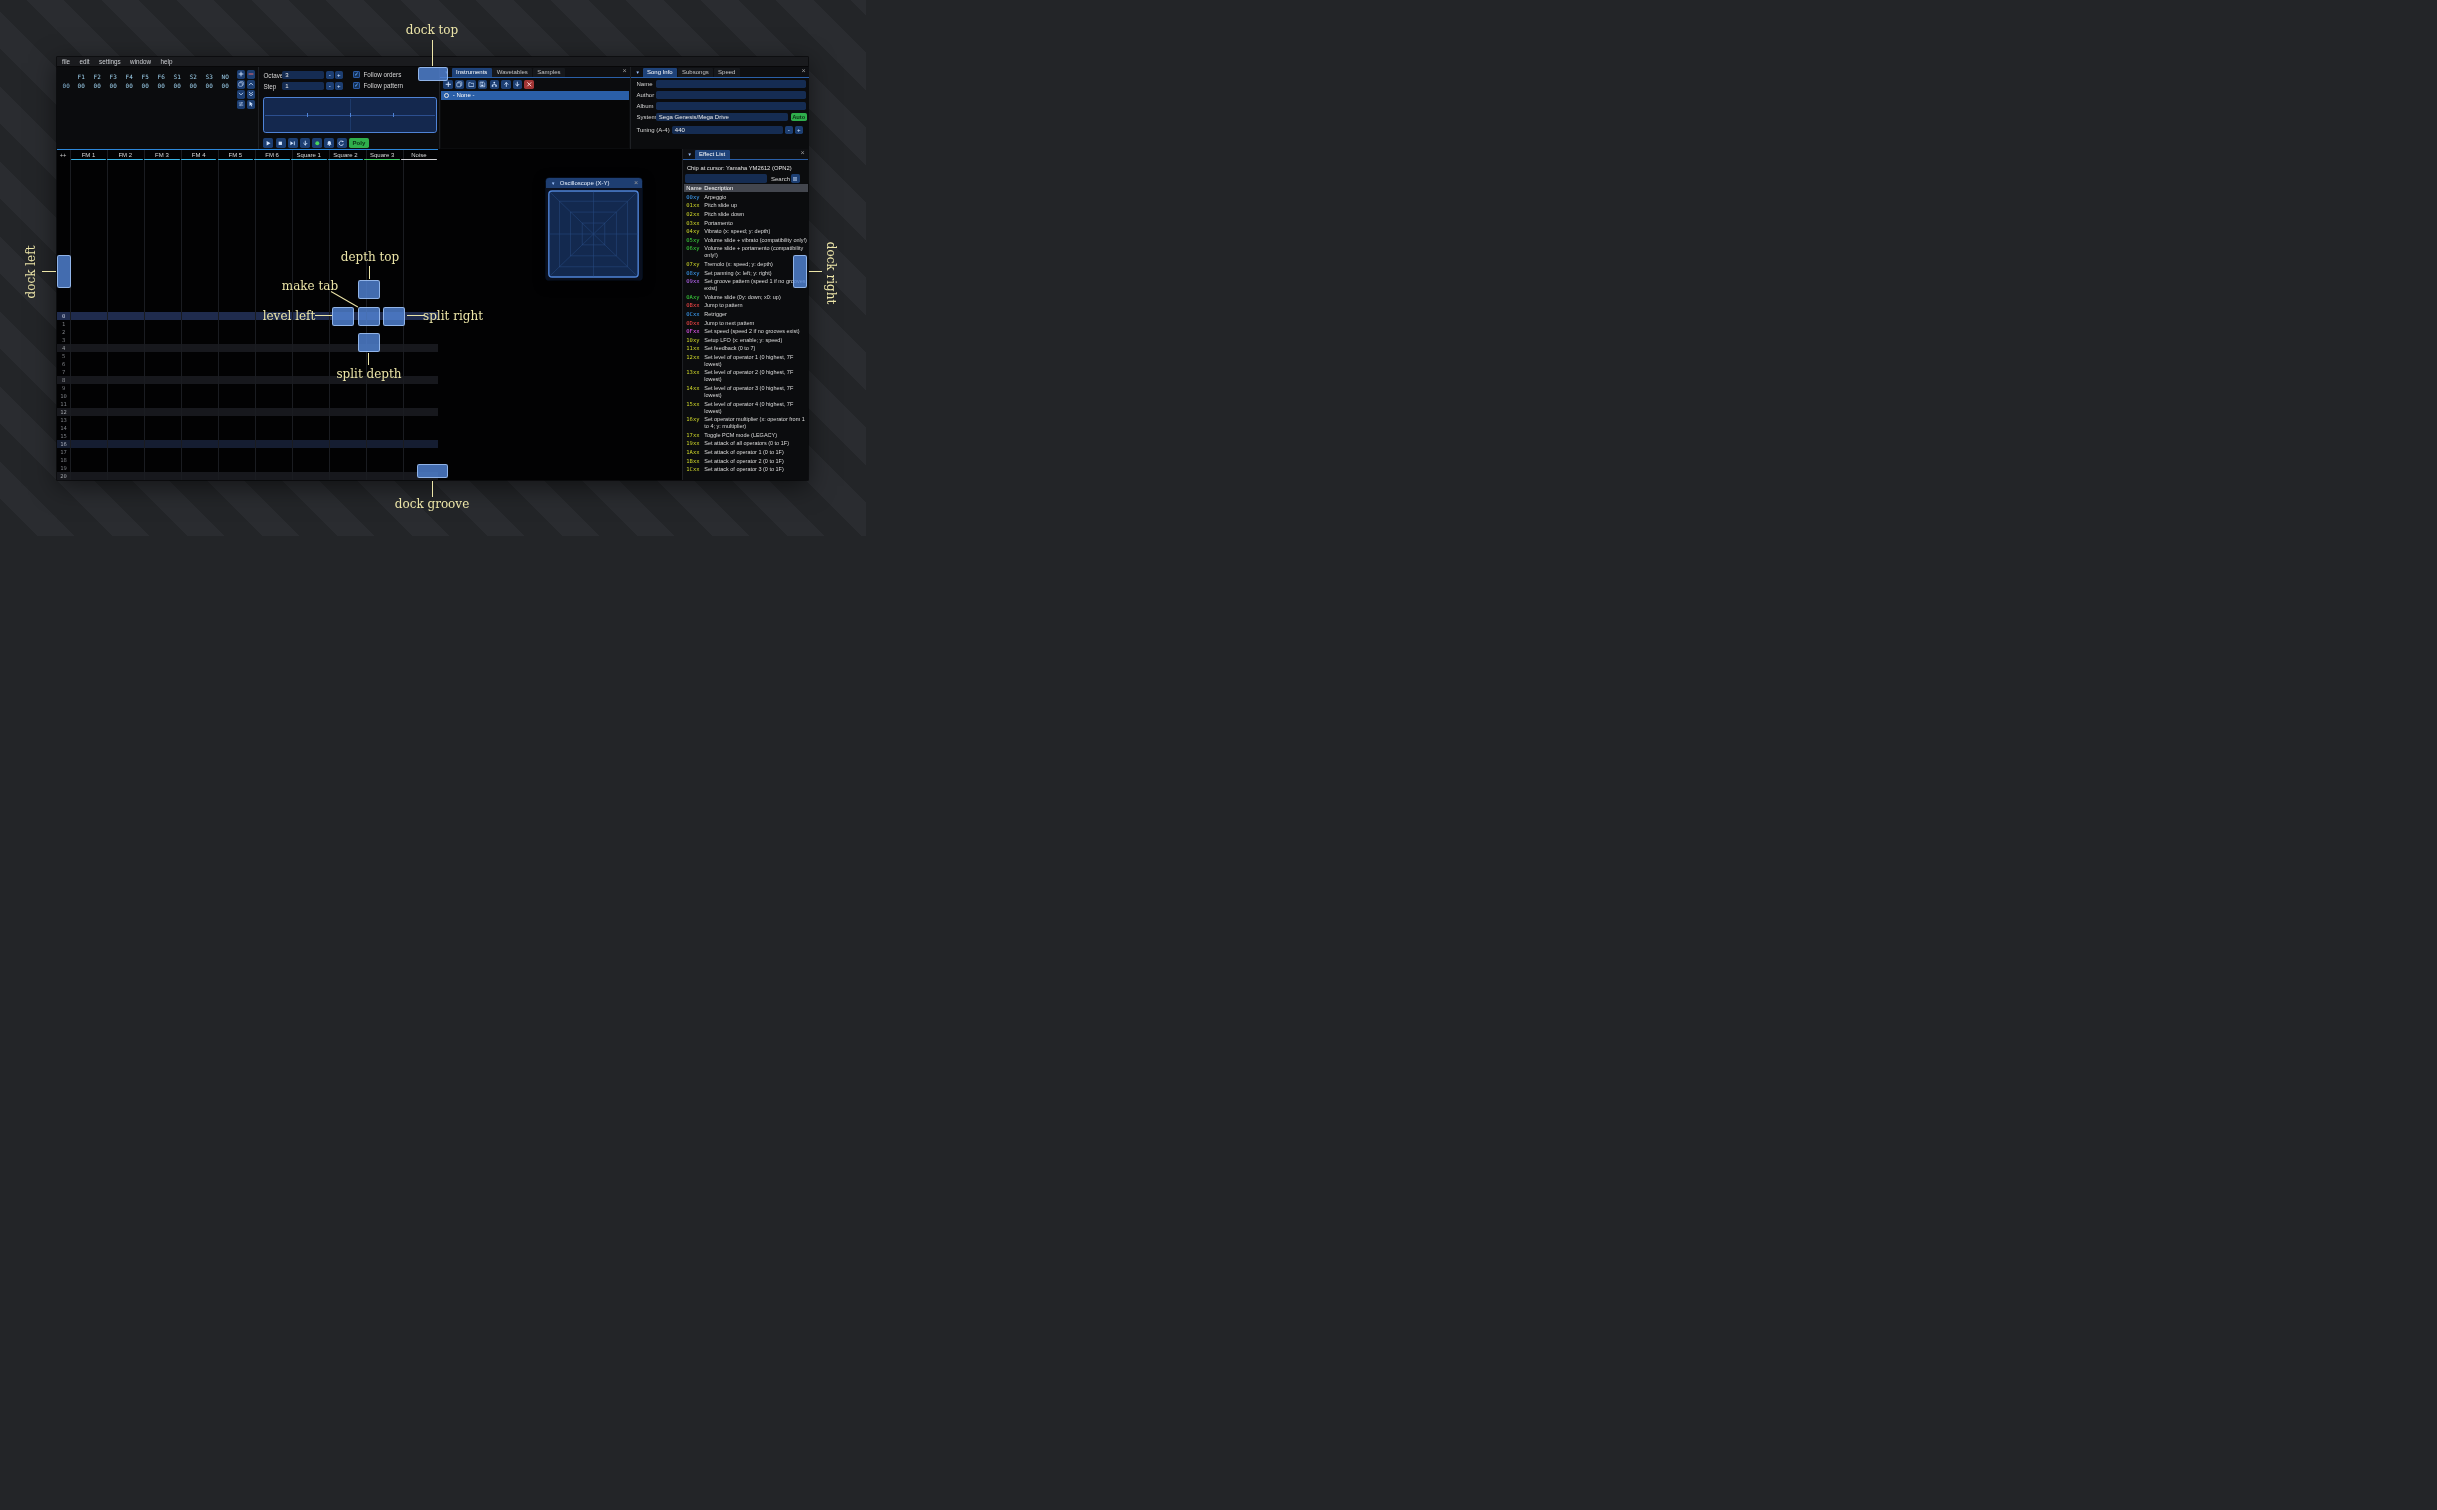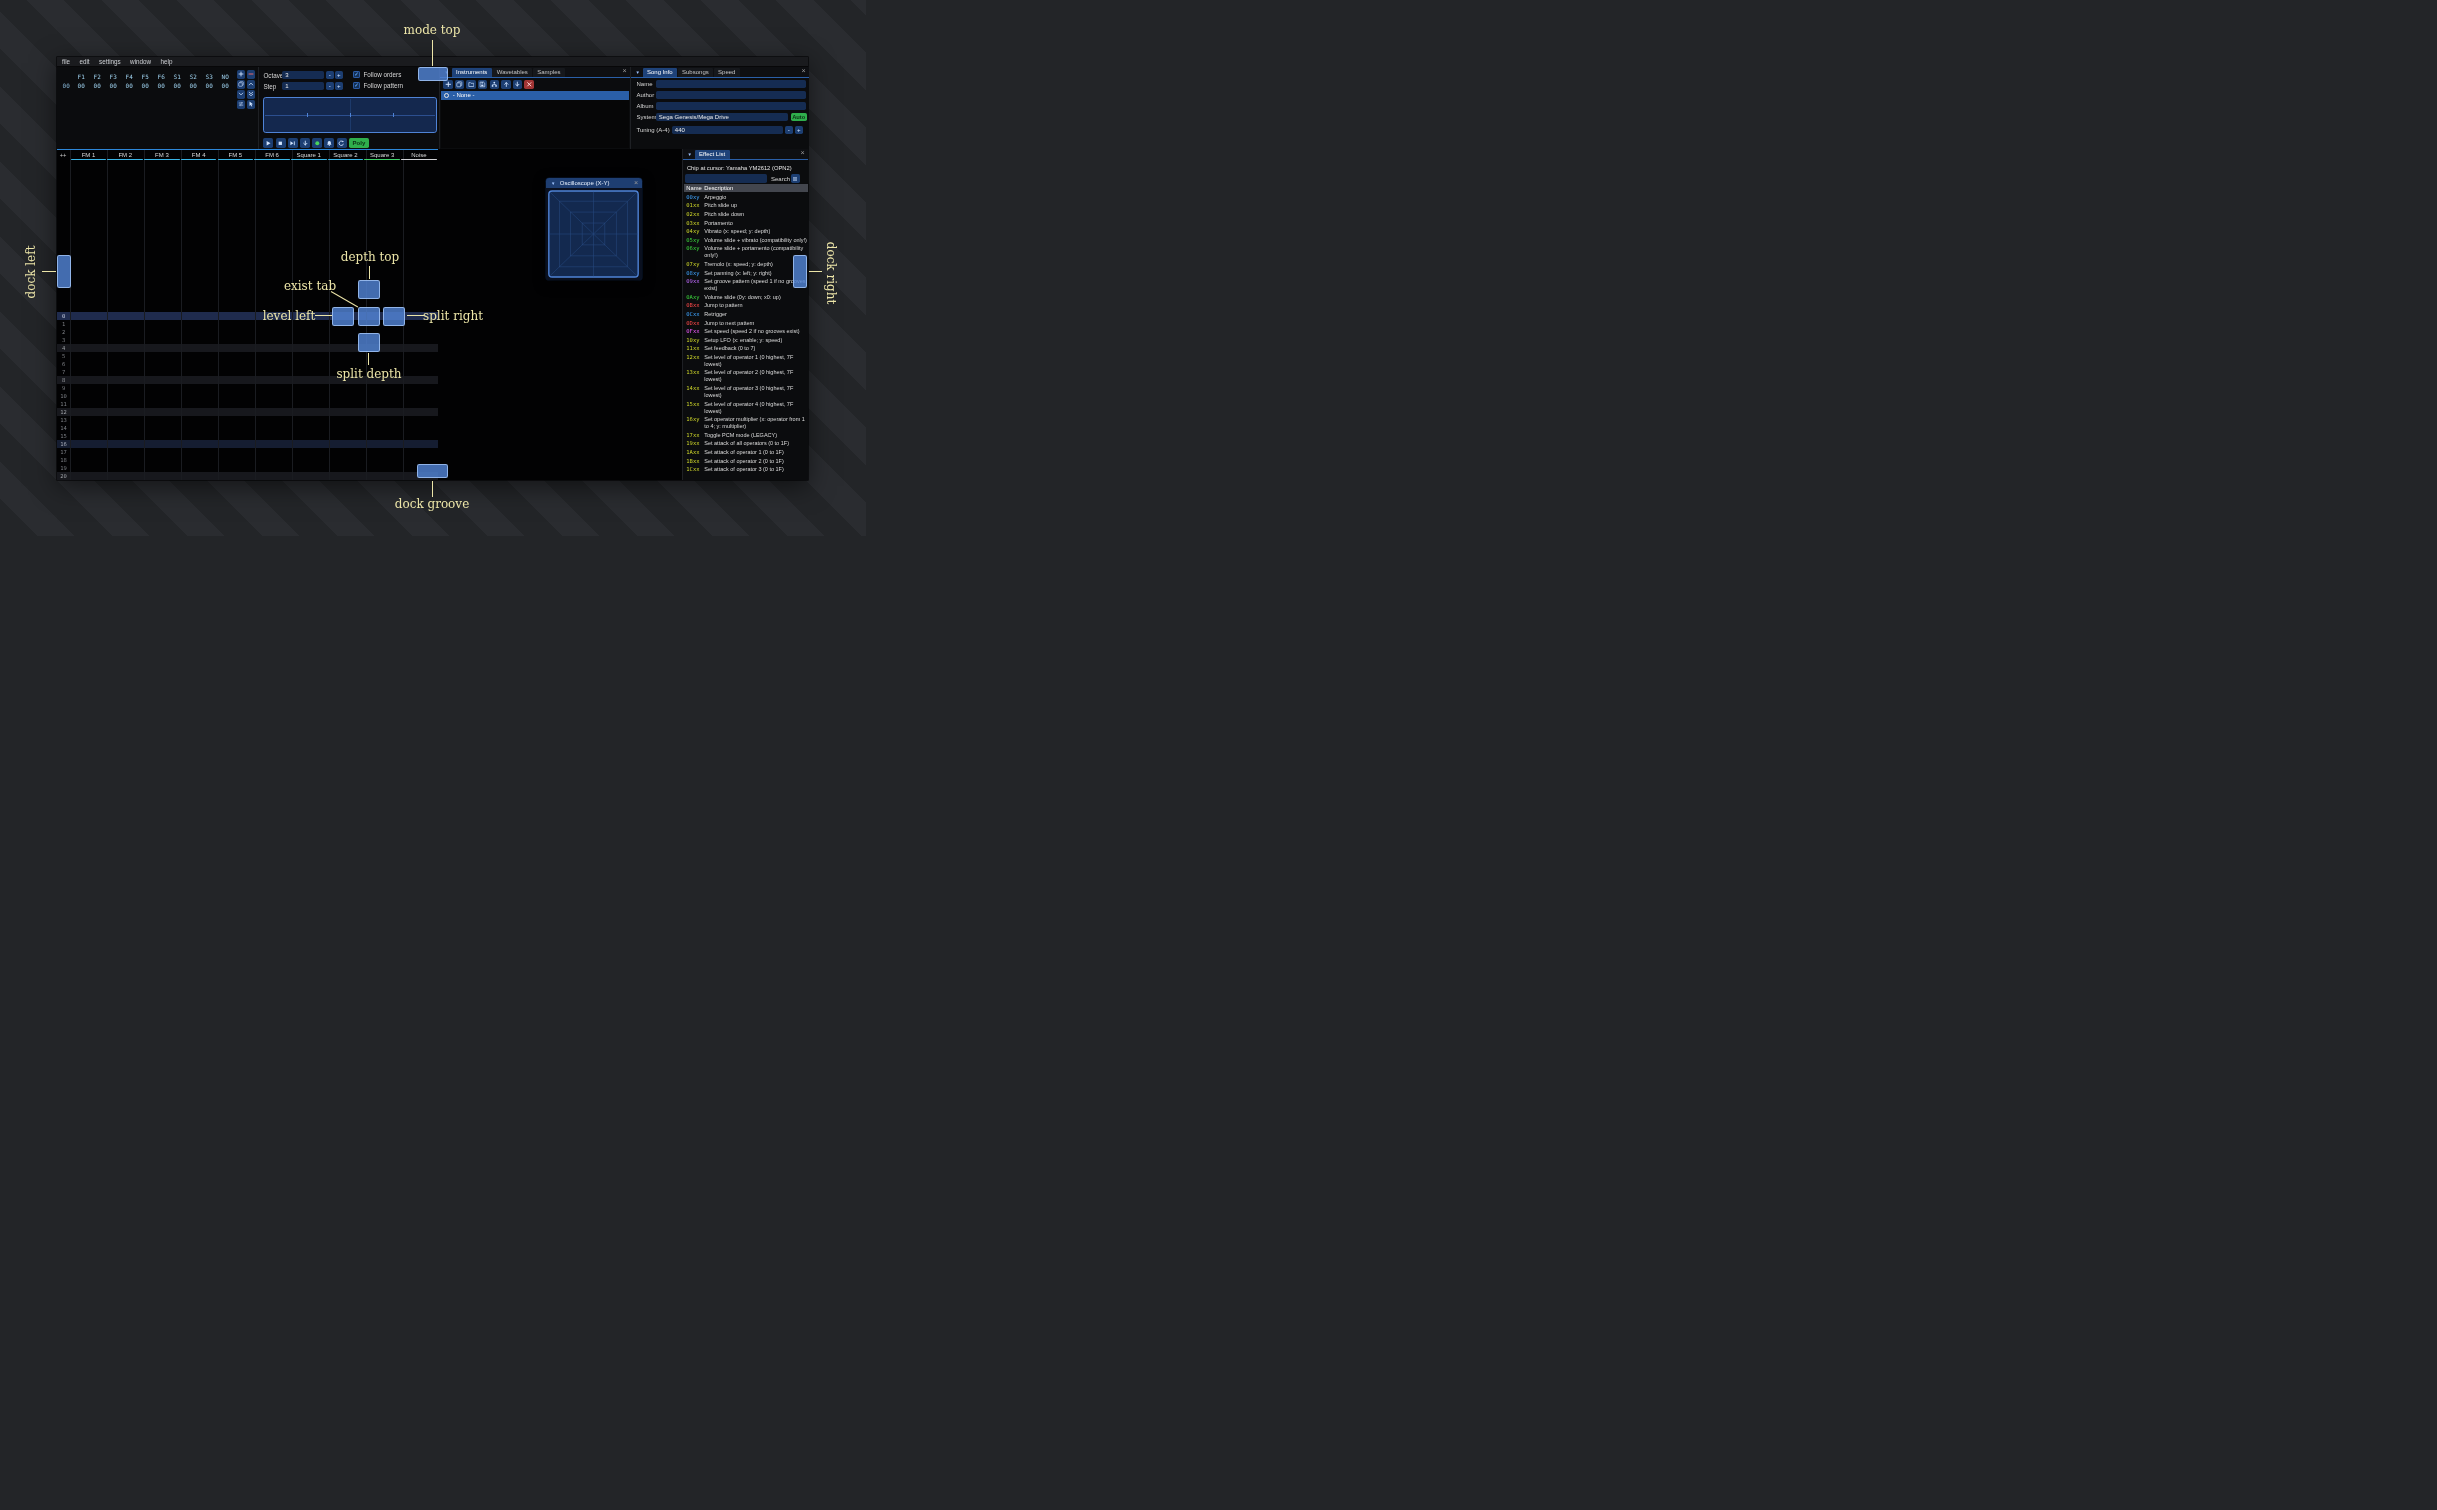--- a/index.html
+++ b/index.html
@@ -714,29 +714,29 @@
   <div class="dock" id="d-edge-top"></div>
   <div class="dock" id="d-edge-left"></div>
   <div class="dock" id="d-edge-right"></div>
   <div class="dock" id="d-edge-bottom"></div>
   <div class="dock" id="d-center"></div>
   <div class="dock" id="d-top"></div>
   <div class="dock" id="d-bottom"></div>
   <div class="dock" id="d-left"></div>
   <div class="dock" id="d-right"></div>
 
-  <div class="ann" id="ann-dock-top">mode top</div>
+  <div class="ann" id="ann-dock-top">dock top</div>
   <div class="ann" id="ann-dock-left">dock left</div>
   <div class="ann" id="ann-dock-right">dock right</div>
   <div class="ann" id="ann-dock-bottom">dock groove</div>
   <div class="ann" id="ann-split-top">depth top</div>
   <div class="ann" id="ann-split-left">level left</div>
   <div class="ann" id="ann-split-right">split right</div>
   <div class="ann" id="ann-split-bottom">split depth</div>
-  <div class="ann" id="ann-make-tab">exist tab</div>
+  <div class="ann" id="ann-make-tab">make tab</div>
   <div class="aline" id="ln-dock-top"></div>
   <div class="aline" id="ln-dock-left"></div>
   <div class="aline" id="ln-dock-right"></div>
   <div class="aline" id="ln-dock-bottom"></div>
   <div class="aline" id="ln-split-top"></div>
   <div class="aline" id="ln-split-left"></div>
   <div class="aline" id="ln-split-right"></div>
   <div class="aline" id="ln-split-bottom"></div>
   <div class="aline" id="ln-make-tab"></div>
 </div>

